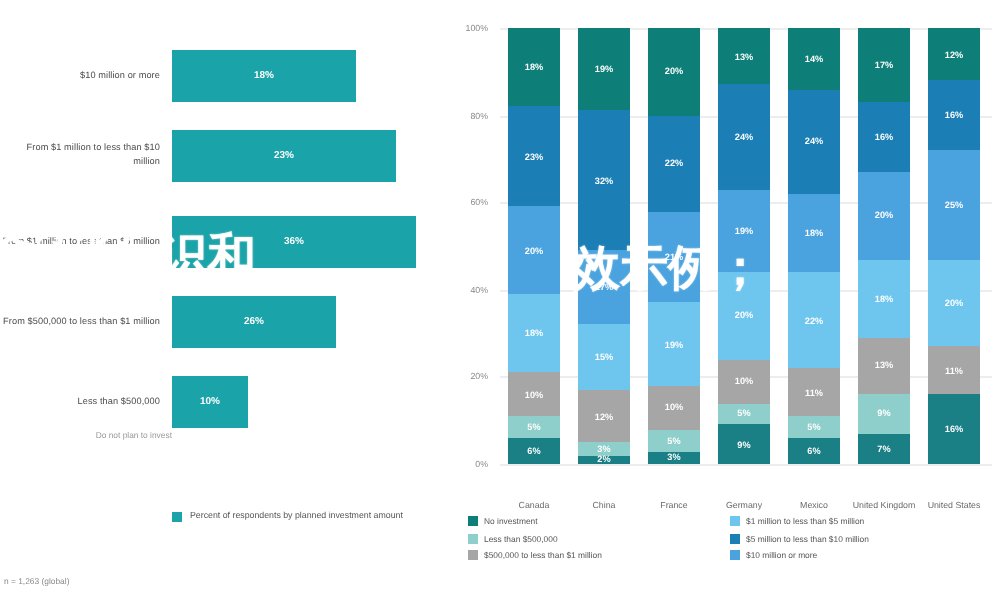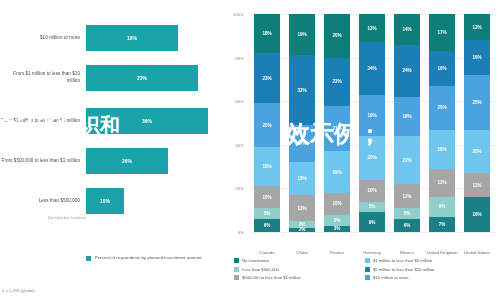--- a/index.html
+++ b/index.html
@@ -368,17 +368,17 @@
         <div class="vlegend-swatch" style="background:#a6a6a6;"></div>
         <div class="vlegend-text">$500,000 to less than $1 million</div>
       </div>
       <div class="vlegend-item">
         <div class="vlegend-swatch" style="background:#4aa3df;"></div>
         <div class="vlegend-text">$10 million or more</div>
       </div>
     </div>
   </div>
 
-  <div class="overlay" style="left:80px; top:112px; font-size:20px;">识和</div>
+  <div class="overlay" style="left:80px; top:112px; font-size:24px;">识和</div>
   <div class="overlay" style="left:286px; top:118px; font-size:24px;">效示例；</div>
   <div class="overlay" style="left:-6px; top:96px; font-size:24px;">交示例</div>
 
 </div>
 
 </body></html>

